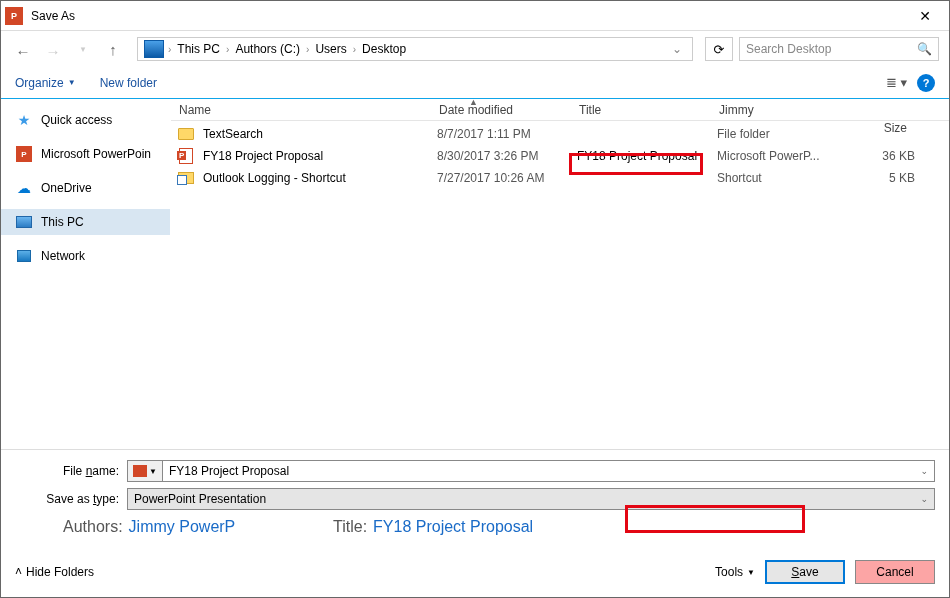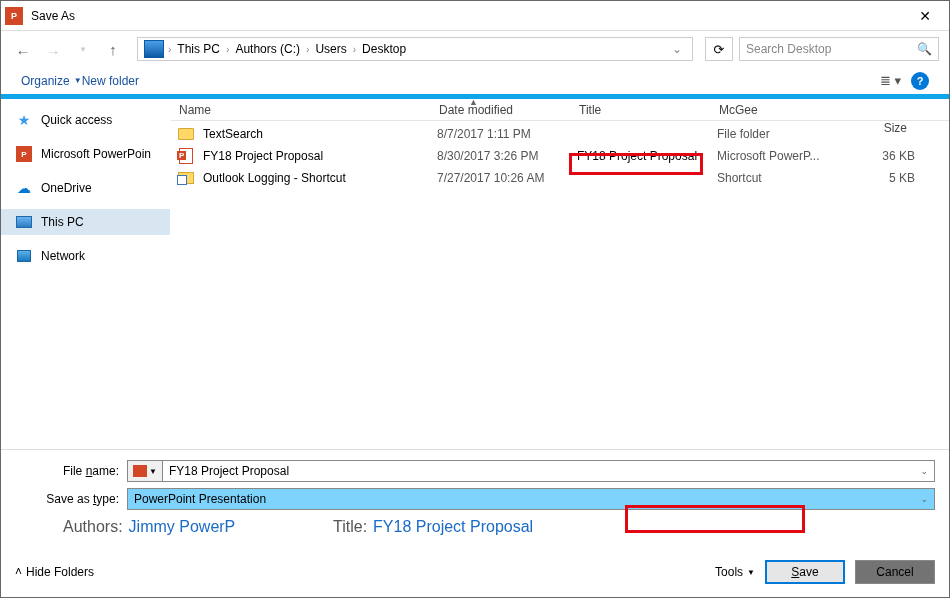--- a/index.html
+++ b/index.html
@@ -18,21 +18,21 @@
     .addr-icon { width: 20px; height: 18px; background: linear-gradient(#4aa0e8, #0c5aa6); border: 1px solid #0c5aa6; }
     .breadcrumb { flex: 1; display: flex; align-items: center; gap: 4px; font-size: 12px; height: 24px; border: 1px solid #ccc; padding: 0 6px; margin: 0 6px; }
     .breadcrumb .sep { color: #888; font-size: 10px; }
     .breadcrumb .crumb { cursor: pointer; padding: 0 2px; }
     .breadcrumb .expand { margin-left: auto; color: #888; cursor: pointer; padding: 0 4px; }
     .refresh { width: 28px; height: 24px; border: 1px solid #ccc; display: flex; align-items: center; justify-content: center; cursor: pointer; font-size: 13px; }
     .searchbox { width: 200px; height: 24px; border: 1px solid #ccc; display: flex; align-items: center; padding: 0 6px; font-size: 12px; color: #888; }
     .searchbox .search-icon { margin-left: auto; cursor: pointer; color: #666; }
     
     
-    .toolbar { height: 32px; display: flex; align-items: center; padding: 0 20px; border-bottom: 5px solid #0ea5e9; }
+    .toolbar { height: 32px; display: flex; align-items: center; padding: 0 14px; gap: 24px; border-bottom: 1px solid #0ea5e9; }
     .toolbar .link { color: #1a53a0; font-size: 12px; cursor: pointer; display: flex; align-items: center; gap: 4px; }
     .toolbar .right { margin-left: auto; display: flex; align-items: center; gap: 10px; }
     .toolbar .view-icon { color: #555; cursor: pointer; font-size: 13px; }
     .help-icon { width: 18px; height: 18px; border-radius: 50%; background: #0078d7; color: #fff; font-size: 11px; font-weight: bold; display: flex; align-items: center; justify-content: center; cursor: pointer; }
     
     
     .main { display: flex; height: 350px; }
     .sidebar { width: 170px; padding: 8px 0; border-right: 1px solid transparent; }
     .sidebar-item { height: 26px; display: flex; align-items: center; gap: 8px; padding: 0 14px; font-size: 12px; cursor: pointer; }
     .sidebar-item.selected { background: #d8e6f2; }
@@ -71,32 +71,32 @@
     
     
     .bottom { border-top: 1px solid #ddd; padding: 10px 14px 12px 14px; }
     .field-row { display: flex; align-items: center; margin-bottom: 6px; }
     .field-row .lbl { width: 112px; text-align: right; padding-right: 8px; font-size: 12px; }
     .field-row .lbl u { text-decoration: underline; }
     .filename-wrap { flex: 1; display: flex; height: 22px; }
     .filetype-btn { width: 36px; border: 1px solid #888; display: flex; align-items: center; justify-content: center; gap:2px; background:#f0f0f0;}
     .filetype-btn .mini-pp { width:14px; height:12px; background:#d24726;}
     .fname-input { flex: 1; border: 1px solid #888; border-left: none; padding: 0 6px; font-size: 12px; display:flex; align-items:center; justify-content:space-between;}
-    .savetype { flex: 1; height: 22px; border: 1px solid #888; padding: 0 6px; font-size: 12px; display:flex; align-items:center; justify-content:space-between; background:#7dd3fc;}
+    .savetype { flex: 1; height: 22px; border: 1px solid #888; padding: 0 6px; font-size: 12px; display:flex; align-items:center; justify-content:space-between; background:#e5e5e5;}
     
     .meta-row { display:flex; align-items:center; font-size:16px; padding-left: 48px; margin-top: 8px; position: relative; }
     .meta-row .mlbl { color:#555; margin-right: 6px;}
     .meta-row .mval { color:#1a6bc7; cursor:pointer; }
     .meta-row .seg { display:flex; align-items:center; }
     
     .action-row { display:flex; align-items:center; margin-top: 24px; }
     .hide-folders { font-size:12px; cursor:pointer; display:flex; align-items:center; gap:4px;}
     .action-right { margin-left:auto; display:flex; align-items:center; gap:10px;}
     .tools-link { font-size:12px; cursor:pointer; display:flex; align-items:center; gap:4px;}
-    .btn { width: 80px; height: 24px; border:1px solid #888; background:#737373; font-size:12px; cursor:pointer; display:flex; align-items:center; justify-content:center;}
+    .btn { width: 80px; height: 24px; border:1px solid #888; background:#fca5a5; font-size:12px; cursor:pointer; display:flex; align-items:center; justify-content:center;}
     .btn.primary { border: 2px solid #0078d7; background:#e6e6e6;}
   </style>
 </head>
 <body>
 
 <div class="titlebar">
   <div class="app-icon">P</div>
   <div class="title">Save As</div>
   <div class="close">✕</div>
 </div>
@@ -170,21 +170,21 @@
       <span>Network</span>
     </div>
   </div>
 
   <div class="filelist">
     <div class="col-headers">
       <div class="sort-ind">▲</div>
       <div class="col c-name">Name</div>
       <div class="col c-mod">Date modified</div>
       <div class="col c-title">Title</div>
-      <div class="col c-type">McGee</div>
+      <div class="col c-type">Jimmy</div>
       <div class="col c-size">Size</div>
     </div>
     <div class="file-rows">
       <div class="file-row">
         <span class="icon">
             <span class="folder-ico"></span>
           </span>
         <span class="n">TextSearch</span>
         <span class="m">8/7/2017 1:11 PM</span>
         <span class="t"></span>

